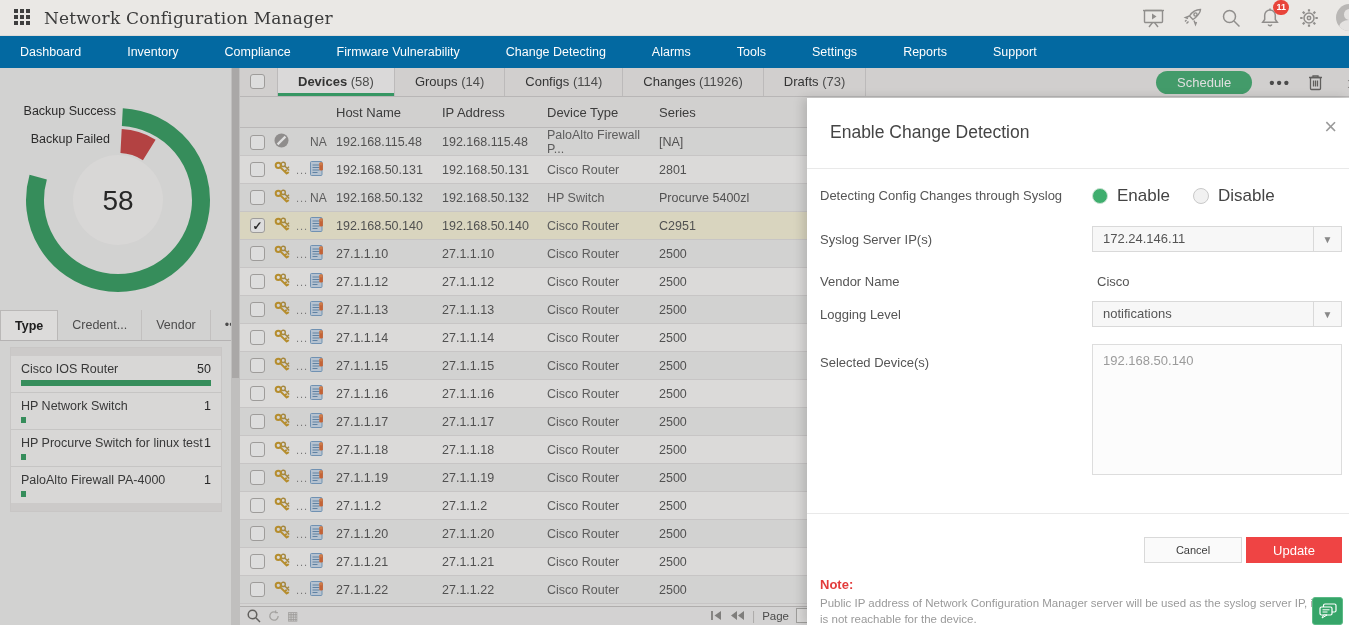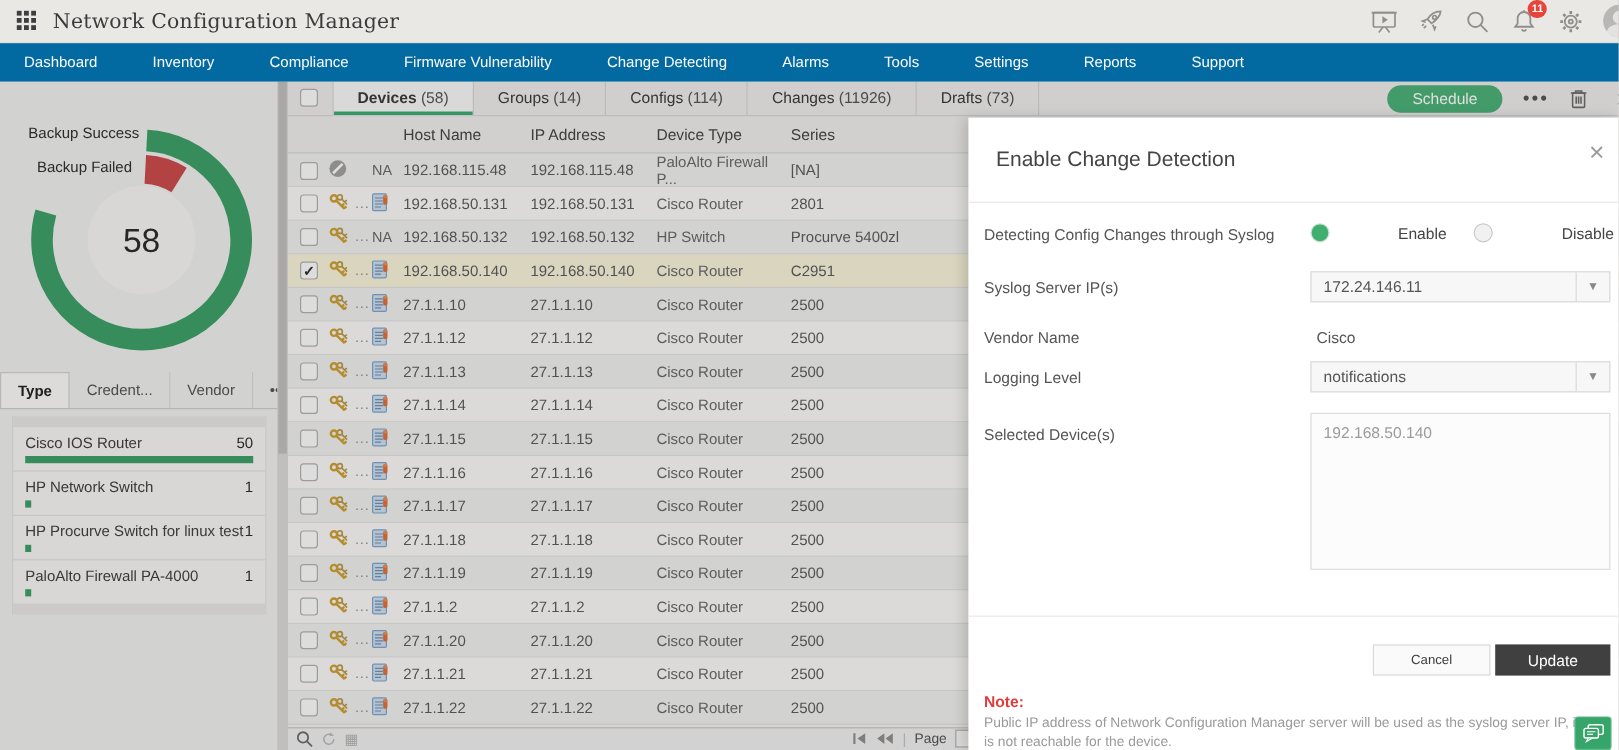--- a/index.html
+++ b/index.html
@@ -90,32 +90,32 @@
     box-shadow:-4px 0 10px rgba(0,0,0,0.15); }
   .modal-title { position:absolute; left:23px; top:24px; font-size:17.5px; color:#454545; }
   .modal-close { position:absolute; right:12px; top:18px; font-size:22px; color:#9a9a9a; cursor:pointer; line-height:1;}
   .m-div1 { position:absolute; left:0; top:70px; width:100%; border-top:1px solid #e9e9e9; }
   .m-div2 { position:absolute; left:0; top:415px; width:100%; border-top:1px solid #e9e9e9; }
   .m-label { position:absolute; left:13px; font-size:13px; color:#555; }
   .radio-row { position:absolute; left:285px; top:88px; display:flex; align-items:center; gap:9px;}
   .radio { width:16px; height:16px; border-radius:50%; cursor:pointer; }
   .radio.on { background:#3fae6e; border:1px solid #c9e2d2; }
   .radio.off { background:#f1f1f1; border:1px solid #c9c9c9; }
-  .radio-lbl { font-size:13px; color:#444; margin-right:14px;margin-left:48px; }
+  .radio-lbl { font-size:17px; color:#444; margin-right:14px; }
   .m-select { position:absolute; left:285px; width:250px; height:26px; background:#f7f7f7; border:1px solid #d9d9d9;
     display:flex; cursor:pointer;}
   .m-select .val { flex:1; font-size:13px; color:#555; line-height:24px; padding-left:10px; overflow:hidden; white-space:nowrap;}
   .m-select .arrow { width:28px; border-left:1px solid #d9d9d9; color:#888; font-size:10px;
     display:flex; align-items:center; justify-content:center;}
   .m-value { position:absolute; left:290px; font-size:13px; color:#555; }
   .m-textarea { position:absolute; left:285px; top:246px; width:250px; height:131px; border:1px solid #ddd;
     background:#fcfcfc; resize:none; font-family:inherit; font-size:13px; color:#9b9b9b; padding:8px 10px;}
   .cancel-btn { position:absolute; left:337px; top:439px; width:98px; height:26px; background:#fafafa;
     border:1px solid #d9d9d9; color:#3c3c3c; font-size:11px; cursor:pointer; font-family:inherit;}
-  .update-btn { position:absolute; left:439px; top:439px; width:96px; height:26px; background:#404040;
+  .update-btn { position:absolute; left:439px; top:439px; width:96px; height:26px; background:#ef4444;
     border:none; color:#fff; font-size:13px; cursor:pointer; font-family:inherit;}
   .note-title { position:absolute; left:13px; top:479px; color:#e23b3b; font-size:13px; font-weight:bold; }
   .note-text { position:absolute; left:13px; top:497px; width:524px; color:#9a9a9a; font-size:11.5px; line-height:1.4;}
   .note-text div { white-space:nowrap; overflow:hidden; }
 
   
   .chat-fab { position:absolute; left:1312px; top:597px; width:31px; height:28px; background:#36a569;
     border:1px solid #5cba86; border-radius:3px; z-index:80; cursor:pointer; display:flex; align-items:center; justify-content:center;}
 </style>
 </head>

